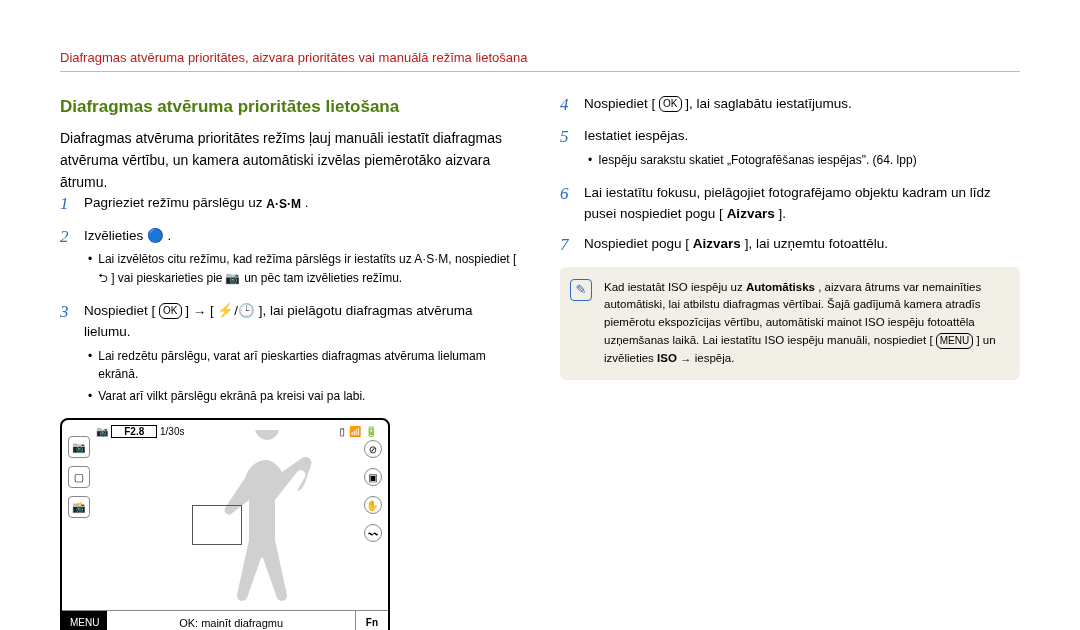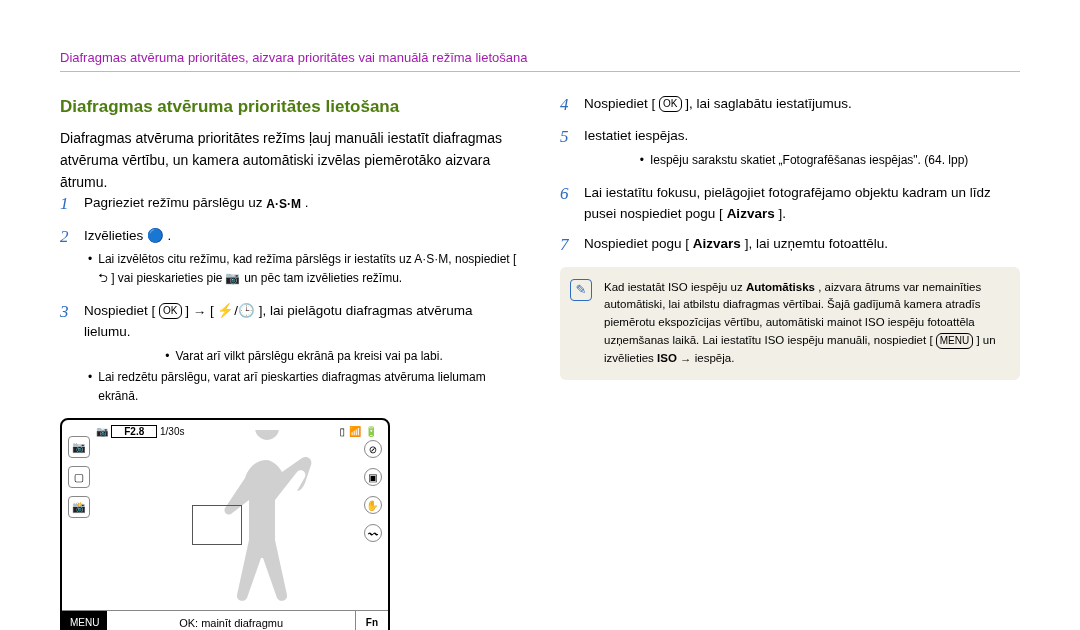--- a/index.html
+++ b/index.html
@@ -1,27 +1,27 @@
 <!DOCTYPE html>
 <html><head>
 <meta charset="utf-8">
 <style>
   * { box-sizing: border-box; margin: 0; padding: 0; }
   html, body { width: 1080px; height: 630px; background: #fff; font-family: Arial, Helvetica, sans-serif; color: #000; }
   .page { padding: 50px 60px 20px 60px; }
-  .breadcrumb { font-size: 13px; color: #a21caf; border-bottom: 1px solid #bbb; padding-bottom: 6px; margin-bottom: 22px; }
+  .breadcrumb { font-size: 13px; color: #b91c1c; border-bottom: 1px solid #bbb; padding-bottom: 6px; margin-bottom: 22px; }
   .columns { display: flex; gap: 40px; }
   .col { flex: 1; font-size: 13.5px; line-height: 1.55; }
   .section-title { color: #4d7c0f; font-size: 17px; font-weight: bold; margin-bottom: 8px; }
   .intro { font-size: 14px; }
   .step { display: flex; gap: 10px; margin-bottom: 10px; }
   .step-num { font-family: Georgia, serif; font-style: italic; color: #2d6cbf; font-size: 17px; min-width: 14px; line-height: 1.3; }
   .step-body { flex: 1; }
   .bullets { list-style: none; padding-left: 4px; margin-top: 4px; font-size: 12px; }
-  .bullets li { display: flex; gap: 6px; margin-bottom: 3px; justify-content: center; }
+  .bullets li { display: flex; gap: 6px; margin-bottom: 3px; }
   .bullets li::before { content: "•"; }
   .icon-box { display:inline-block; border:1px solid #000; border-radius:6px; padding:0 3px; font-size:10px; line-height:14px; vertical-align:middle; font-family: Arial; }
   .icon-glyph { display:inline-block; vertical-align:middle; }
   .note-box { background: #f2efe6; border-radius: 6px; padding: 12px 14px 12px 44px; position: relative; font-size: 11.5px; line-height: 1.55; margin-top: 8px; }
   .note-icon { position:absolute; left:10px; top:12px; width:22px; height:22px; border:1.5px solid #2d6cbf; border-radius:4px; color:#2d6cbf; text-align:center; line-height:20px; font-size:13px; }
   .lcd { width: 330px; border: 2px solid #000; border-radius: 8px; margin-top: 8px; position: relative; background:#fff; }
   .lcd-inner { height: 190px; position: relative; }
   .lcd-focus { position:absolute; border:1.5px solid #555; width:50px; height:40px; left:130px; top:85px; }
   .lcd-left-icons { position:absolute; left:6px; top:16px; display:flex; flex-direction:column; gap:8px; }
   .lcd-left-icons span { border:1px solid #888; border-radius:4px; width:22px; height:22px; display:flex; align-items:center; justify-content:center; font-size:11px; background:#fff; }
@@ -75,24 +75,24 @@
       <div class="step">
         <div class="step-num">3</div>
         <div class="step-body">
           <span>Nospiediet [</span>
           <span class="icon-box">OK</span>
           <span>] → [</span>
           <span class="icon-glyph">⚡/🕒</span>
           <span>], lai pielāgotu diafragmas atvēruma lielumu.</span>
           <ul class="bullets">
             <li>
-                <span>Varat arī vilkt pārslēgu ekrānā pa kreisi vai pa labi.</span>
+                <span>Lai redzētu pārslēgu, varat arī pieskarties diafragmas atvēruma lielumam ekrānā.</span>
               </li>
             <li>
-                <span>Lai redzētu pārslēgu, varat arī pieskarties diafragmas atvēruma lielumam ekrānā.</span>
+                <span>Varat arī vilkt pārslēgu ekrānā pa kreisi vai pa labi.</span>
               </li>
           </ul>
         </div>
       </div>
 
       <div class="lcd">
         <div class="lcd-inner">
           <div class="lcd-top">
             <span>
               <span>📷</span>

